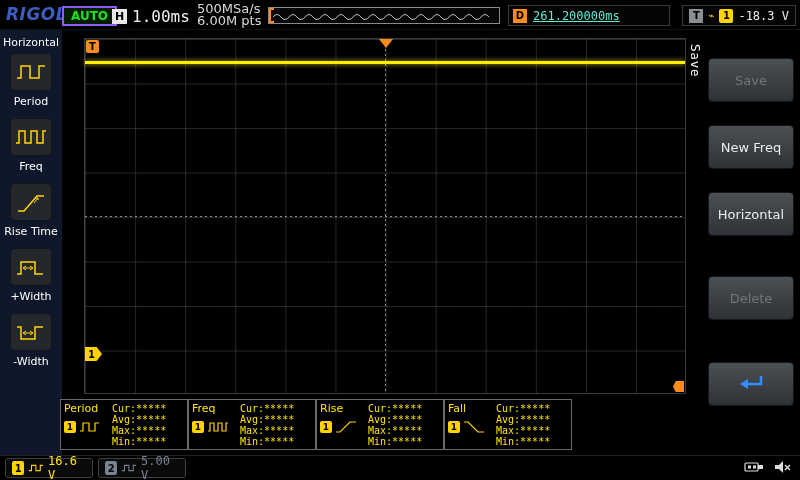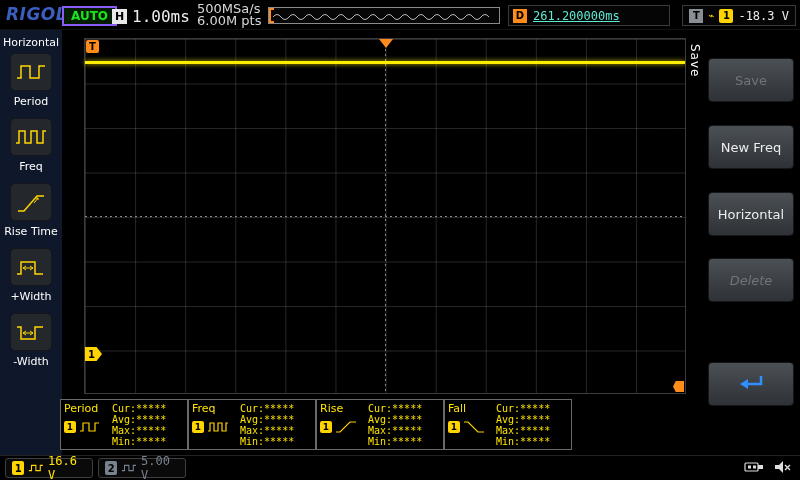--- a/index.html
+++ b/index.html
@@ -65,21 +65,21 @@
   .delay-marker{position:absolute;right:1px;bottom:1px;width:11px;height:11px;background:#ff8c1a;
         clip-path:polygon(100% 0,100% 100%,25% 100%,0 50%,25% 0);}
 
   
   .rightmenu{position:absolute;left:686px;top:30px;width:114px;height:425px;background:#000;}
   .rm-tab{position:absolute;left:2px;top:14px;writing-mode:vertical-rl;font-size:12px;color:#fff;letter-spacing:1px;}
   .rm-btn{position:absolute;left:22px;width:86px;height:44px;border-radius:4px;
         background:linear-gradient(#4b5055,#2e3236);border:1px solid #15171a;
         color:#ececec;font-size:13px;display:flex;align-items:center;justify-content:center;cursor:pointer;}
   .rm-btn.disabled{color:#70757a;}
-  .rm-btn.b0{top:28px;}.rm-btn.b1{top:95px;}.rm-btn.b2{top:162px;}.rm-btn.b3{top:228px;font-style:italic;}.rm-btn.b4{top:332px;}
+  .rm-btn.b0{top:28px;}.rm-btn.b1{top:95px;}.rm-btn.b2{top:162px;}.rm-btn.b3{top:246px;}.rm-btn.b4{top:332px;}
 
   
   .meas{position:absolute;left:60px;top:399px;display:flex;}
   .meas-box{width:128px;height:51px;border:1px solid #6a6a6a;background:#000;margin-right:0;
         display:flex;padding:2px 3px;}
   .meas-left{width:48px;display:flex;flex-direction:column;}
   .meas-name{color:#ffe400;font-size:11px;}
   .meas-sub{display:flex;align-items:center;gap:2px;margin-top:4px;}
   .meas-ch{width:12px;height:12px;background:#ffd400;color:#000;font-size:9px;font-weight:bold;
         display:flex;align-items:center;justify-content:center;border-radius:2px;}

